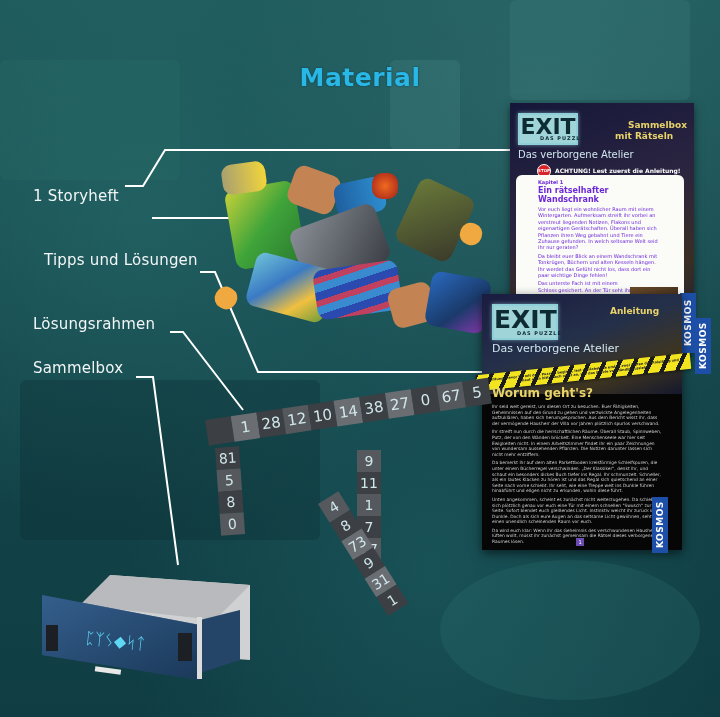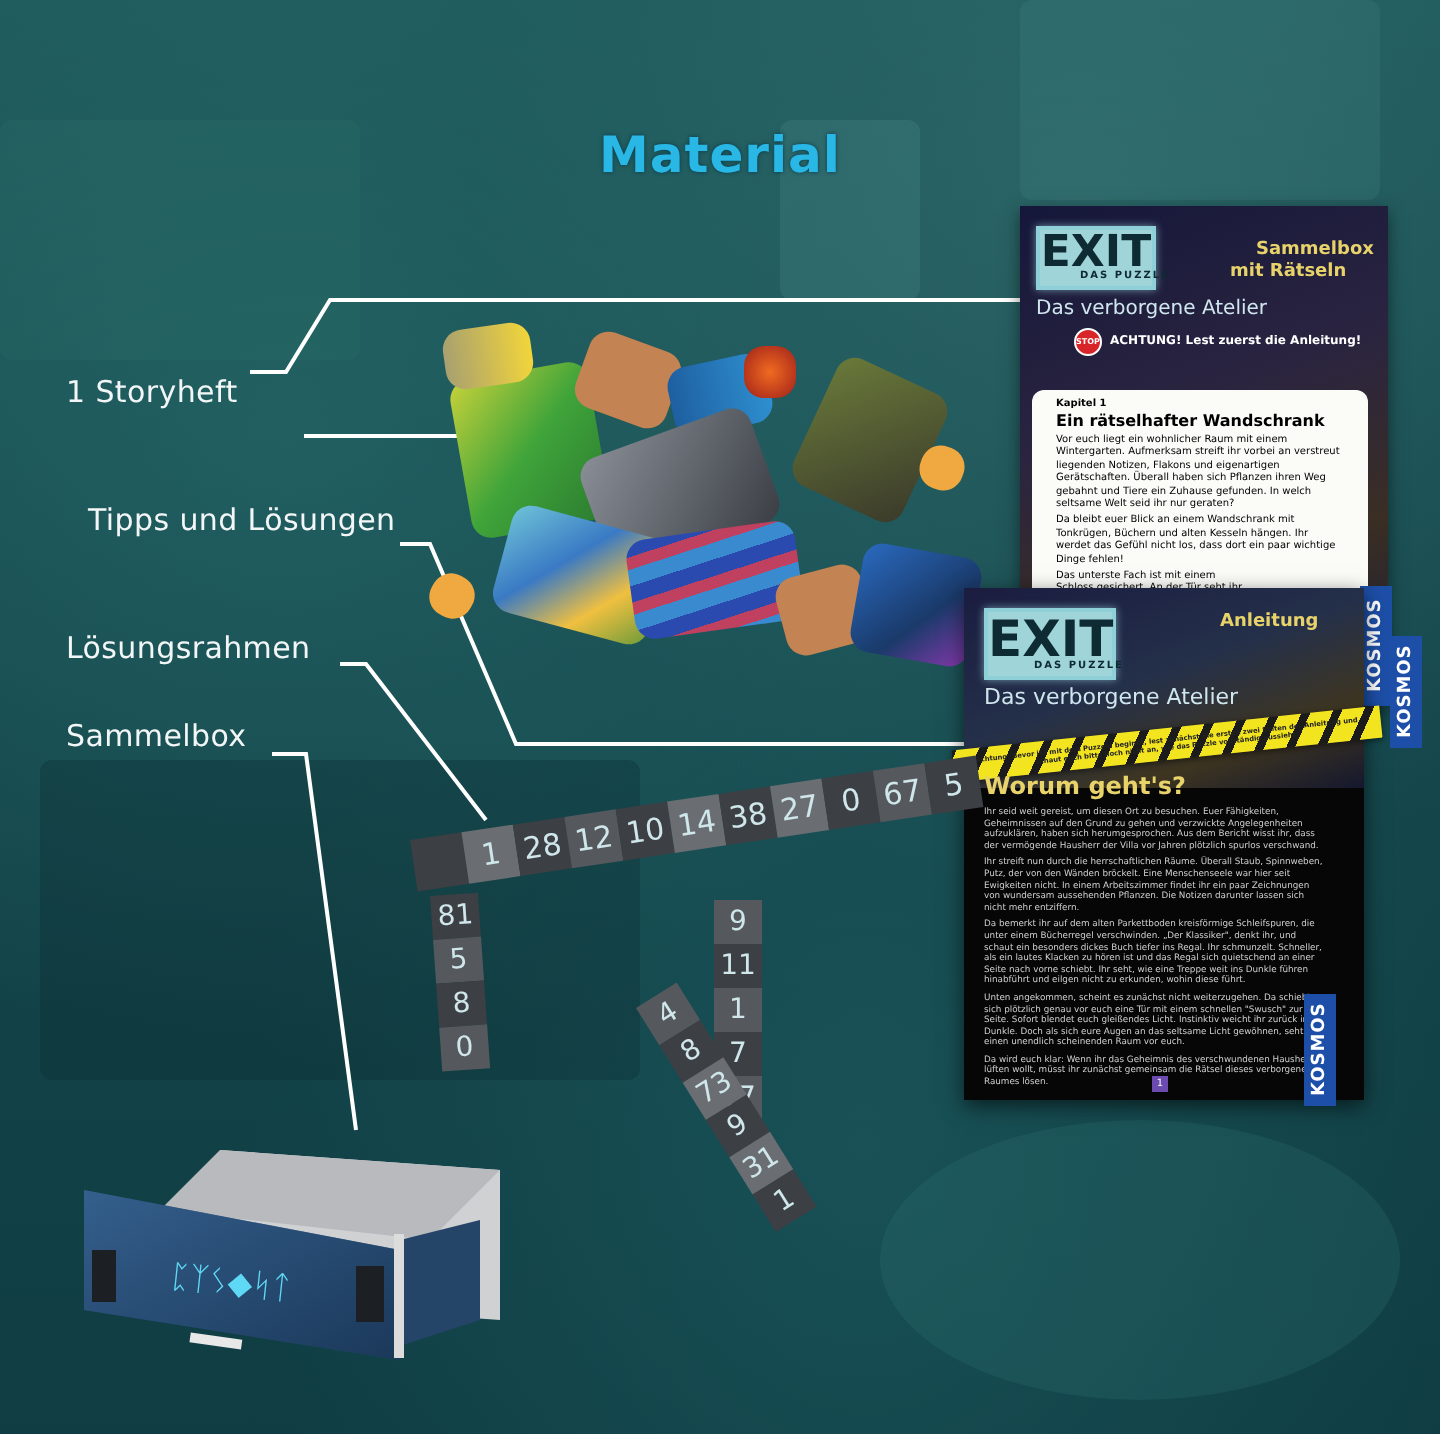--- a/index.html
+++ b/index.html
@@ -38,22 +38,22 @@
     position: absolute; border: 2px solid #8fd0d8; background: #9fd4d9;
     color: #0e2a33; font-weight: bold; font-family: "DejaVu Sans", sans-serif;
     text-align: center; box-shadow: 0 0 4px rgba(160,220,230,0.6);
   }
   .exit-sub { position: absolute; font-size: 5px; color: #0e2a33; font-weight: bold; letter-spacing: 1px; }
   .book-title { position: absolute; color: #cfe6ee; font-size: 10px; }
   .book-kind { position: absolute; color: #e8d26a; font-size: 9px; font-weight: bold; line-height: 11px; }
   .stop-line { position: absolute; color: #ffffff; font-size: 6px; font-weight: bold; }
   .stop-icon { position: absolute; width: 12px; height: 12px; border-radius: 50%; background: #d8252a; border: 1px solid #fff; color: #fff; font-size: 4px; text-align: center; line-height: 12px; font-weight: bold; }
   .card {
-    position: absolute; left: 6px; top: 92px; width: 168px; height: 150px; background: #fbfbf8;
-    border-radius: 6px; padding: 4px 12px; box-sizing: border-box; color: #000000; overflow: hidden;
+    position: absolute; left: 6px; top: 72px; width: 168px; height: 150px; background: #fbfbf8;
+    border-radius: 6px; padding: 4px 22px; box-sizing: border-box; color: #6d28d9; overflow: hidden;
   }
   .card .ch { font-size: 5px; font-weight: bold; }
   .card .h { font-size: 8px; font-weight: bold; margin: 1px 0 2px; }
   .card .p { font-size: 5px; line-height: 6.4px; margin: 0 0 2px; }
   .card .img { position: absolute; right: 6px; bottom: 4px; width: 48px; height: 34px; background: linear-gradient(135deg,#6b4a2a,#3a2a1a); }
 
   
   .book2 {
     position: absolute; left: 482px; top: 294px; width: 200px; height: 256px;
     background: #060606; box-shadow: 0 3px 10px rgba(0,0,0,0.6);

